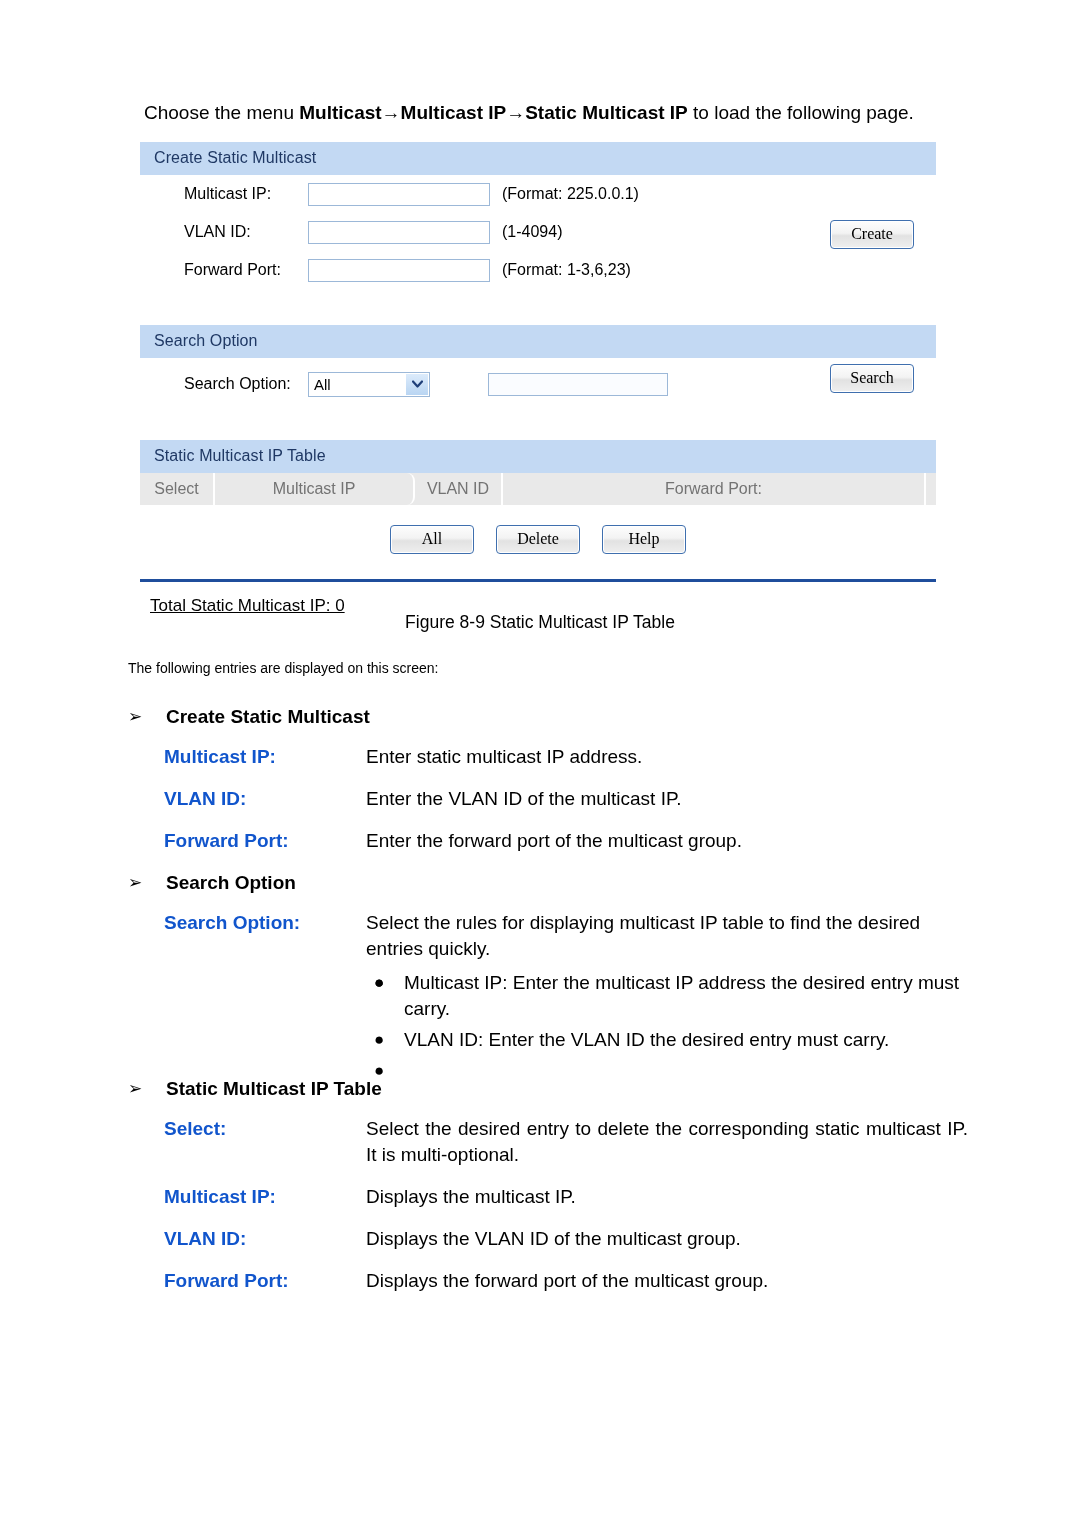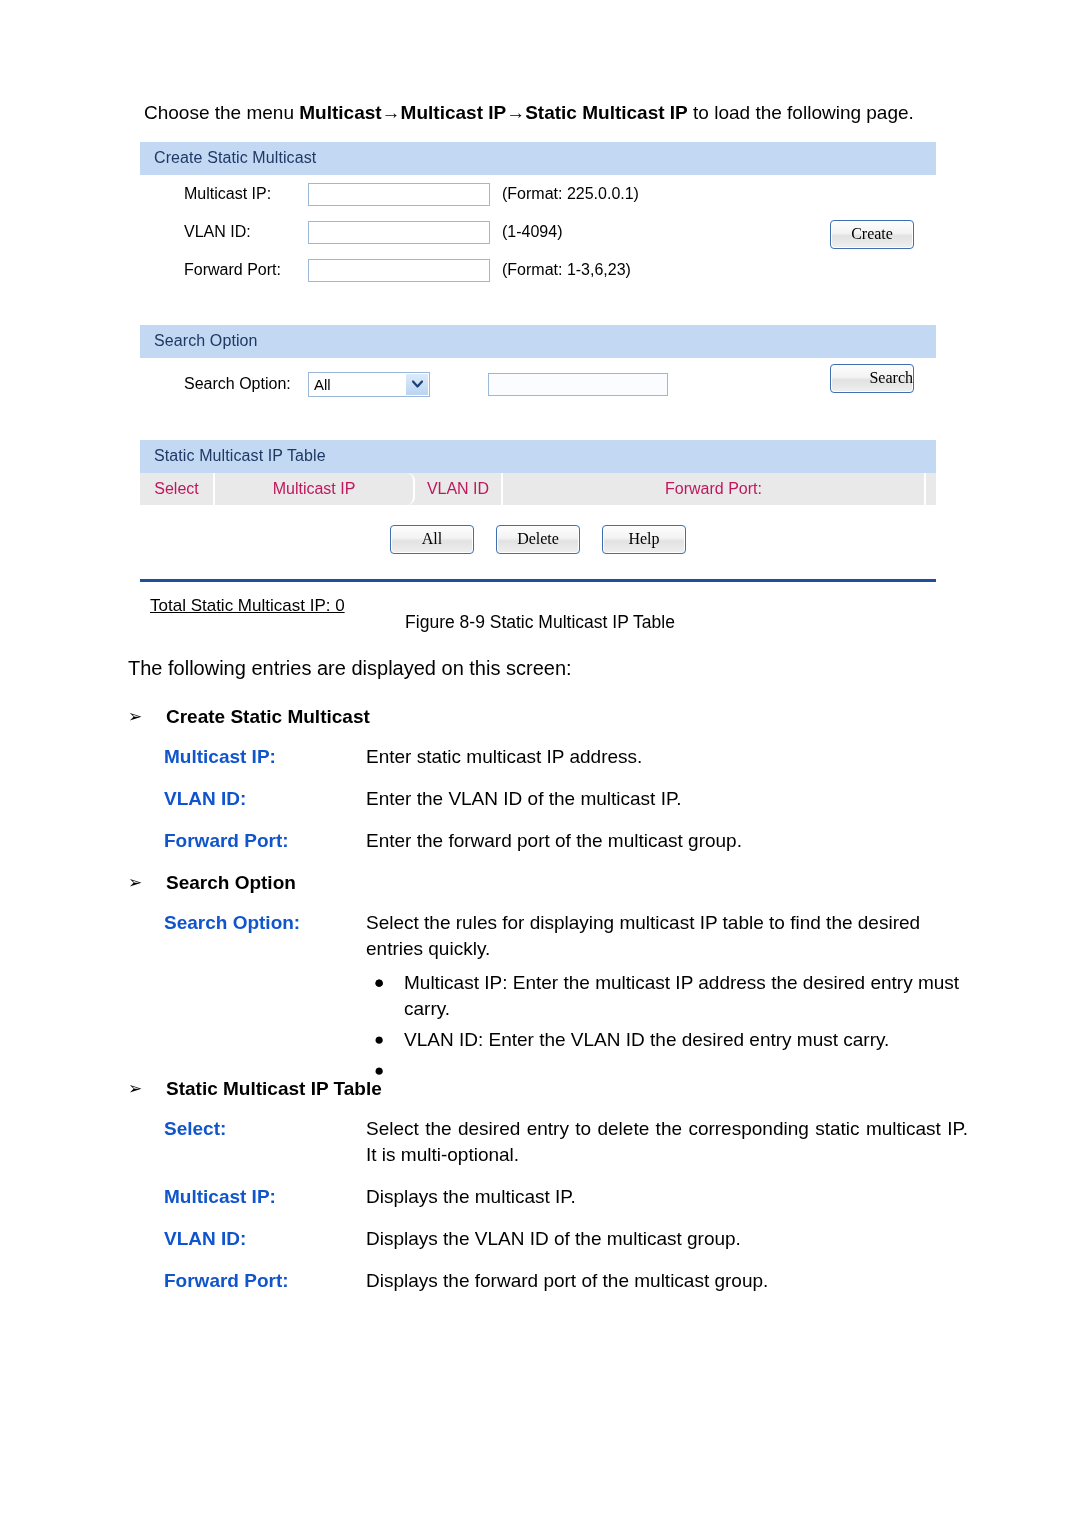--- a/index.html
+++ b/index.html
@@ -100,21 +100,21 @@
     background: linear-gradient(to bottom, #fdfdfd 0%, #f3f3f3 45%, #e2e2e2 55%, #efefef 100%);
     font-family: Liberation Serif, serif;
     font-size: 16px;
     color: #000;
     padding: 4px 0 5px 0;
     text-align: center;
     cursor: default;
     box-shadow: inset 0 0 0 1px #ffffff;
   }
   .btn-create { position: absolute; right: 22px; top: 45px; width: 82px; }
-  .btn-search { position: absolute; right: 22px; top: 6px; width: 82px; text-align: right; }
+  .btn-search { position: absolute; right: 22px; top: 6px; width: 82px; }
 
   
   .srow {
     display: flex;
     align-items: center;
     height: 44px;
     position: relative;
     padding-top: 4px;
   }
   .sel-wrap {
@@ -155,21 +155,21 @@
     font-size: 14px;
     outline: none;
   }
 
   
   .thead {
     display: flex;
     background: #e9e9e9;
     height: 32px;
     align-items: center;
-    color: #be185d;
+    color: #737373;
     font-size: 16px;
   }
   .thead .th {
     text-align: center;
     border-right: 2px solid #ffffff;
     box-sizing: border-box;
     line-height: 32px;
     height: 32px;
   }
   .th-select    { width: 75px; }
@@ -211,21 +211,21 @@
 
   
   .btext {
     position: absolute;
     left: 128px;
     top: 655px;
     width: 840px;
     font-size: 20px;
     line-height: 27px;
   }
-  .lead { margin: 0 0 22px 0; font-size: 20px; }
+  .lead { margin: 0 0 22px 0; font-size: 14px; }
 
   .grp {
     display: flex;
     align-items: flex-start;
     margin: 0 0 14px 0;
   }
   .grp .arrow {
     width: 38px;
     flex: 0 0 38px;
     font-size: 17px;

